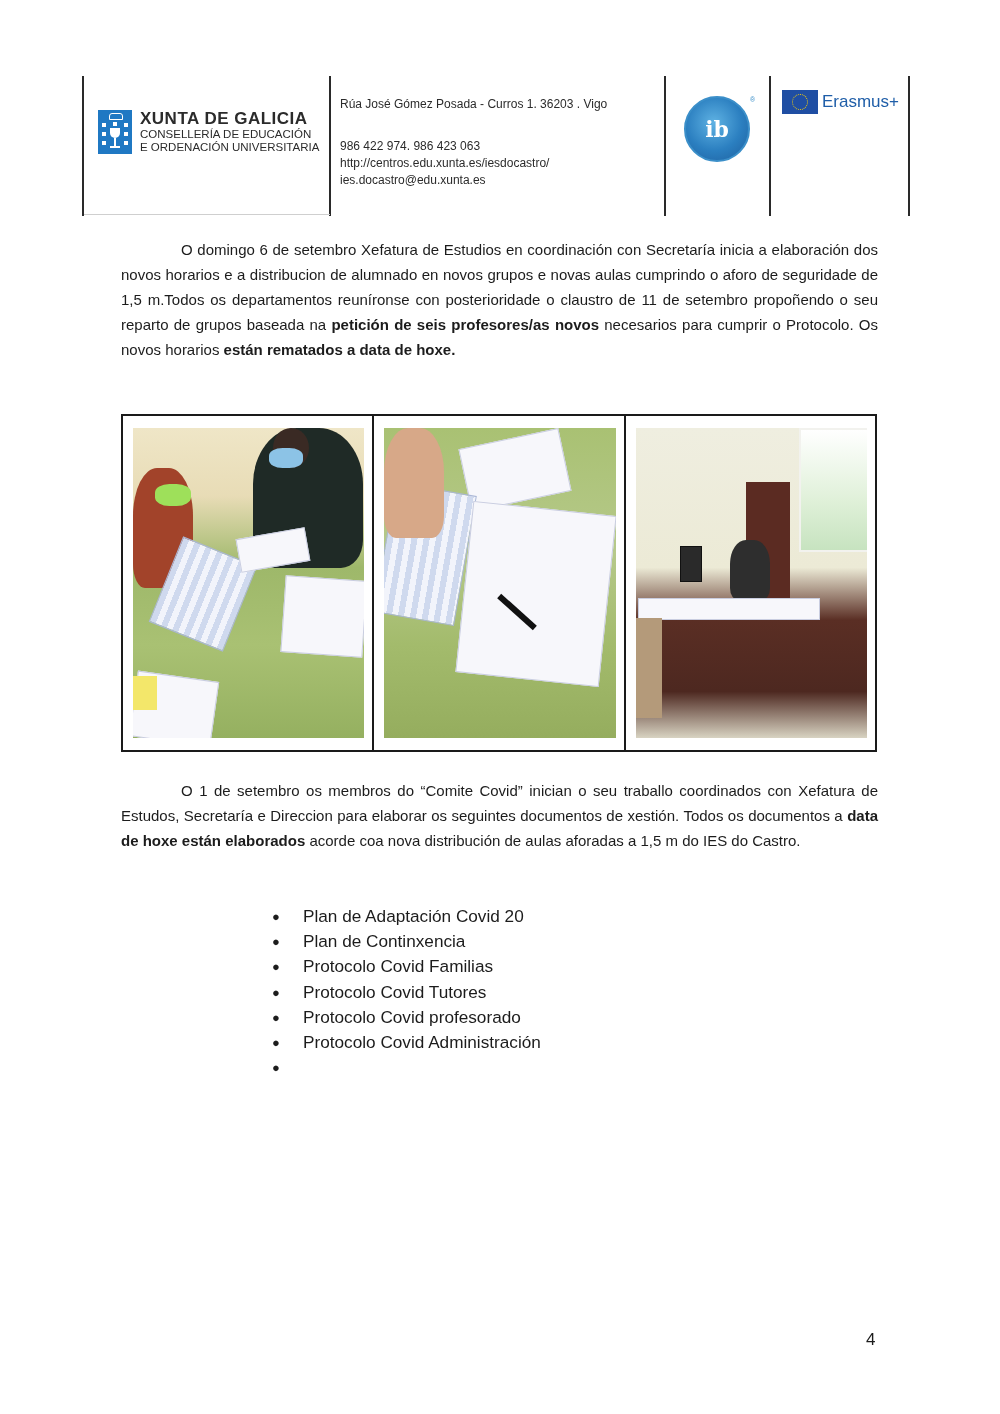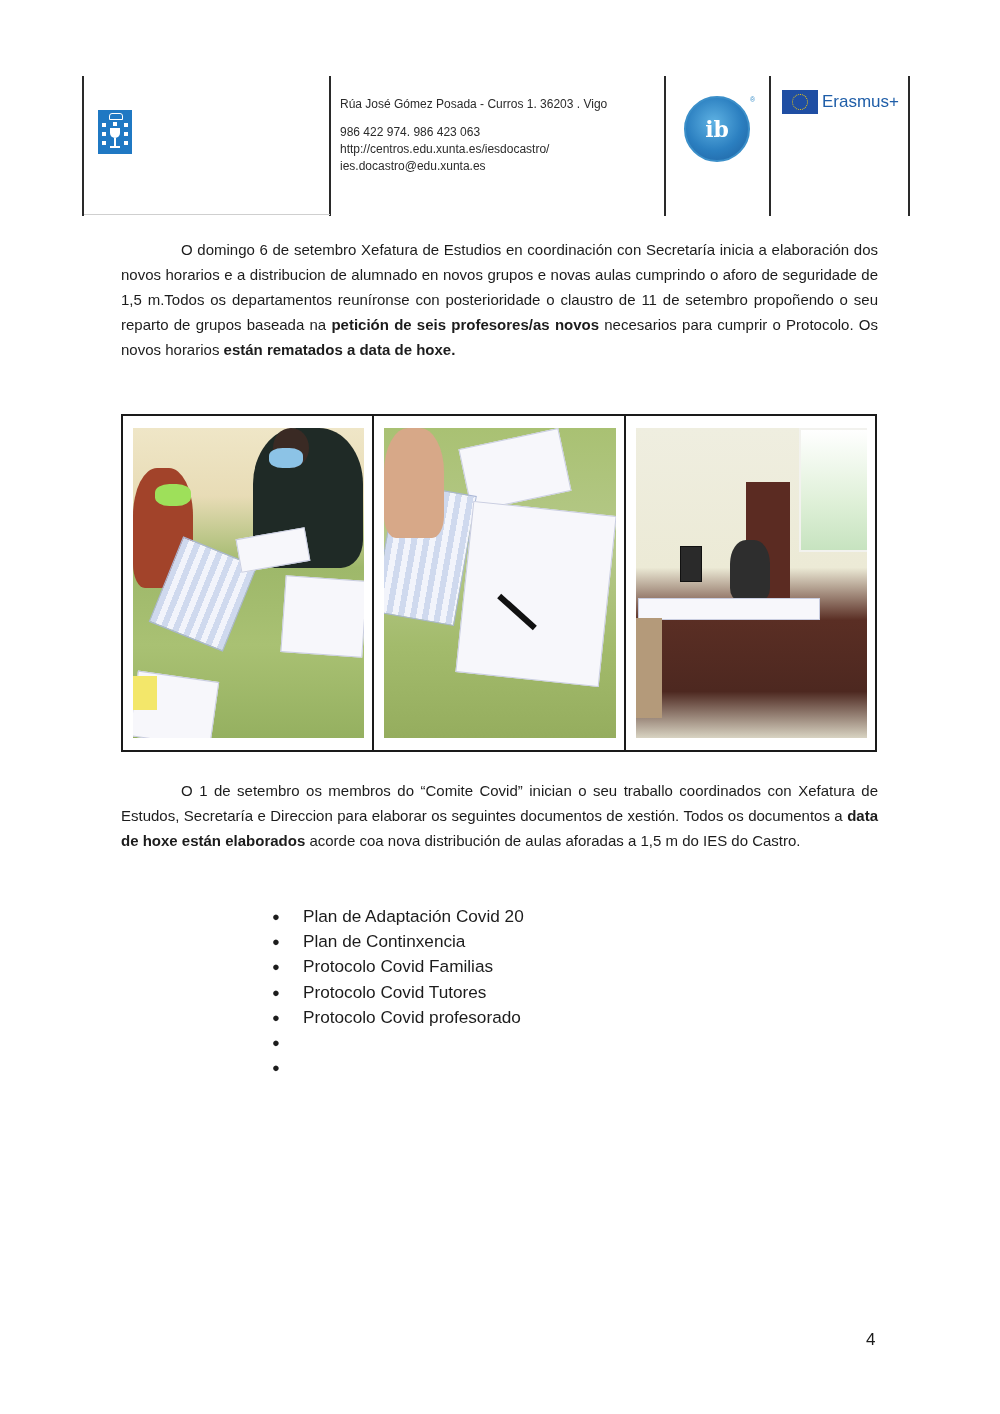--- a/index.html
+++ b/index.html
@@ -14,21 +14,21 @@
   .xunta-emblem .crown { position: absolute; left: 11px; top: 3px; width: 12px; height: 5px; border: 1px solid #fff; border-radius: 3px 3px 0 0; }
   .xunta-emblem .dot { position: absolute; width: 4px; height: 4px; background: #fff; }
   .xunta-emblem .cup { position: absolute; left: 12px; top: 18px; width: 10px; height: 10px; background: #fff; border-radius: 0 0 5px 5px; }
   .xunta-emblem .stem { position: absolute; left: 16px; top: 28px; width: 2px; height: 8px; background: #fff; }
   .xunta-emblem .base { position: absolute; left: 12px; top: 36px; width: 10px; height: 2px; background: #fff; }
   .xunta-text { margin-left: 8px; }
   .xunta-title { font-size: 17px; font-weight: bold; letter-spacing: 0.5px; color: #2b2b2b; line-height: 18px; }
   .xunta-sub { font-size: 11.5px; color: #2b2b2b; line-height: 13px; }
 
   .contact { position: absolute; left: 340px; top: 96px; font-size: 12px; color: #2b2b2b; }
-  .contact .addr { margin-bottom: 11px; }
+  .contact .addr { margin-bottom: 25px; }
   .contact div { line-height: 17px; }
 
   .ib-logo { position: absolute; left: 684px; top: 96px; width: 66px; height: 66px; border-radius: 50%; border: 2px solid #3b8fc9; box-sizing: border-box; background: radial-gradient(circle at 45% 40%, #5fb2e3 0%, #2b7fc0 55%, #1e5f9e 100%); display: flex; align-items: center; justify-content: center; }
   .ib-logo span { color: #fff; font-family: "DejaVu Serif", serif; font-weight: bold; font-size: 22px; }
   .ib-reg { position: absolute; left: 750px; top: 96px; font-size: 7px; color: #3b8fc9; }
 
   .erasmus { position: absolute; left: 782px; top: 90px; display: flex; align-items: center; }
   .eu-flag { width: 36px; height: 24px; background: #1f4ea3; position: relative; }
   .eu-flag .ring { position: absolute; left: 10px; top: 4px; width: 14px; height: 14px; border: 1.5px dotted #ffd200; border-radius: 50%; }
   .erasmus-label { margin-left: 4px; font-size: 17px; color: #1f5ea8; }
@@ -77,20 +77,25 @@
     <div class="dot" style="left:4px;top:13px;"></div>
     <div class="dot" style="left:15px;top:12px;"></div>
     <div class="dot" style="left:26px;top:13px;"></div>
     <div class="dot" style="left:4px;top:22px;"></div>
     <div class="dot" style="left:26px;top:22px;"></div>
     <div class="dot" style="left:4px;top:31px;"></div>
     <div class="dot" style="left:26px;top:31px;"></div>
     <div class="cup"></div>
     <div class="stem"></div>
     <div class="base"></div>
+  </div>
+  <div class="xunta-text">
+    <div class="xunta-title">XUNTA DE GALICIA</div>
+    <div class="xunta-sub">CONSELLERÍA DE EDUCACIÓN</div>
+    <div class="xunta-sub">E ORDENACIÓN UNIVERSITARIA</div>
   </div>
 </div>
 
 <div class="contact">
   <div class="addr">Rúa José Gómez Posada - Curros 1. 36203 . Vigo</div>
   <div>986 422 974. 986 423 063</div>
   <div>http://centros.edu.xunta.es/iesdocastro/</div>
   <div>ies.docastro@edu.xunta.es</div>
 </div>
 
@@ -166,19 +171,20 @@
   <li>
       <span class="dot">●</span>
       <span>Protocolo Covid Tutores</span>
     </li>
   <li>
       <span class="dot">●</span>
       <span>Protocolo Covid profesorado</span>
     </li>
   <li>
       <span class="dot">●</span>
+      <span>Protocolo Covid Administración</span>
     </li>
   <li>
       <span class="dot">●</span>
     </li>
 </ul>
 
 <div class="page-number">4</div>
 
 </body></html>

